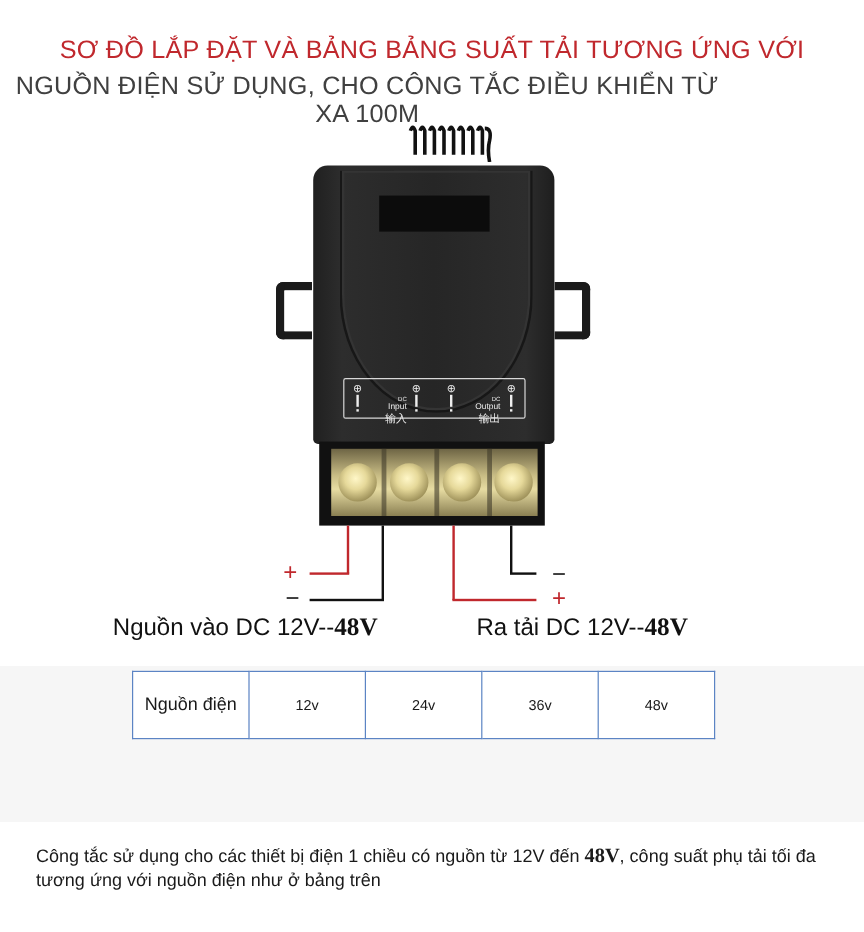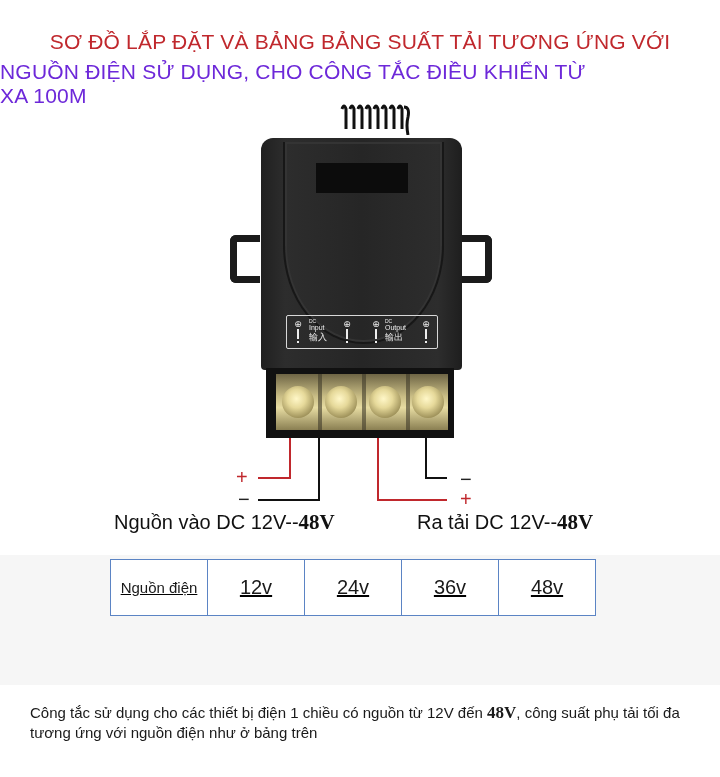--- a/index.html
+++ b/index.html
@@ -1,56 +1,56 @@
 <!DOCTYPE html>
 <html><head>
 <meta charset="utf-8">
 <style>
   html,body{margin:0;padding:0;background:#ffffff;}
   body{width:720px;height:777px;position:relative;overflow:hidden;font-family:"Liberation Sans","DejaVu Sans",sans-serif;}
   .title1{position:absolute;left:0;top:30px;width:720px;text-align:center;color:#c0282d;font-size:21px;letter-spacing:0.2px;}
-  .title2{position:absolute;left:0;top:60px;width:612px;text-align:left;color:#6d28d9;font-size:21px;letter-spacing:0.2px;}
+  .title2{position:absolute;left:0;top:60px;width:612px;text-align:center;color:#404040;font-size:21px;letter-spacing:0.2px;}
 
   
   .antenna{position:absolute;left:338px;top:103px;width:74px;height:32px;}
   .tab{position:absolute;top:235px;width:30px;height:48px;border:7px solid #1b1b1b;border-radius:6px;box-sizing:border-box;background:#fff;}
   .tab.left{left:230px;border-right:none;border-radius:6px 0 0 6px;}
   .tab.right{left:462px;border-left:none;border-radius:0 6px 6px 0;}
   .body{position:absolute;left:261px;top:138px;width:201px;height:232px;background:linear-gradient(90deg,#202020 0%,#2d2d2d 12%,#262626 50%,#2d2d2d 88%,#1e1e1e 100%);border-radius:12px 12px 4px 4px;}
   .shield{position:absolute;left:22px;top:4px;width:157px;height:200px;border:2px solid #171717;border-top:none;border-radius:0 0 90px 90px / 0 0 110px 110px;box-shadow:inset 0 0 0 2px #343434;}
   .window{position:absolute;left:55px;top:25px;width:92px;height:30px;background:#0c0c0c;}
   .label-panel{position:absolute;left:25px;top:177px;width:150px;height:32px;border:1.5px solid #d8d8d8;border-radius:2px;}
   .pin{position:absolute;top:3px;width:10px;color:#eee;font-size:9px;text-align:center;line-height:10px;}
   .pin .stem{display:block;width:2px;height:10px;background:#eee;margin:0 auto;}
   .pin .dot{display:block;width:2px;height:2px;background:#eee;margin:2px auto 0;}
-  .plabel{position:absolute;top:2px;color:#eee;text-align:left;}
+  .plabel{position:absolute;top:14px;color:#eee;text-align:right;}
   .plabel .dc{font-size:5px;display:block;line-height:6px;}
   .plabel .en{font-size:7px;display:block;line-height:8px;}
   .plabel .zh{font-size:9px;display:block;line-height:11px;}
   .terminal{position:absolute;left:266px;top:368px;width:188px;height:70px;background:#111;}
   .terminal-inner{position:absolute;left:10px;top:6px;width:172px;height:56px;background:linear-gradient(180deg,#6e6545 0%,#c9bd85 40%,#e7dca2 60%,#8a7f52 100%);}
   .screw{position:absolute;top:12px;width:32px;height:32px;border-radius:50%;background:radial-gradient(circle at 45% 40%,#fff7c8 0%,#e6d99a 35%,#9c8f58 75%,#5e5634 100%);}
   .sep{position:absolute;top:0;width:4px;height:56px;background:#3f3b2a;opacity:.6;}
 
   
   .w{position:absolute;}
   .red{background:#c0282d;}
   .blk{background:#111;}
   .sign{position:absolute;font-size:20px;line-height:20px;}
   .sign.red-t{color:#c0282d;}
   .sign.blk-t{color:#222;}
-  .wire-label{position:absolute;font-size:20px;color:#111;white-space:nowrap;margin-left:20px;}
+  .wire-label{position:absolute;font-size:20px;color:#111;white-space:nowrap;}
   .wire-label b{font-family:"Liberation Serif","DejaVu Serif",serif;font-weight:bold;font-size:21px;}
 
   
   .tbl-wrap{position:absolute;left:0;top:555px;width:720px;height:130px;background:#f6f6f6;}
-  table{position:absolute;left:110px;top:559px;border-collapse:collapse;background:#fff;text-decoration:underline;}
+  table{position:absolute;left:110px;top:559px;border-collapse:collapse;background:#fff;}
   td{border:1.5px solid #5b84c4;text-align:center;color:#1a1a1a;padding:0;}
   td.head{width:96px;font-size:15px;line-height:20px;}
-  td.val{width:96px;font-size:20px;}
+  td.val{width:96px;font-size:12px;}
   tr.r1 td{height:55px;}
   tr.r2 td{height:58px;}
 
   .note{position:absolute;left:30px;top:703px;width:680px;font-size:15px;color:#1a1a1a;line-height:20px;}
   .note b{font-family:"Liberation Serif","DejaVu Serif",serif;font-size:17px;}
 </style>
 </head>
 <body>
 
 <div class="title1">SƠ ĐỒ LẮP ĐẶT VÀ BẢNG BẢNG SUẤT TẢI TƯƠNG ỨNG VỚI</div>

